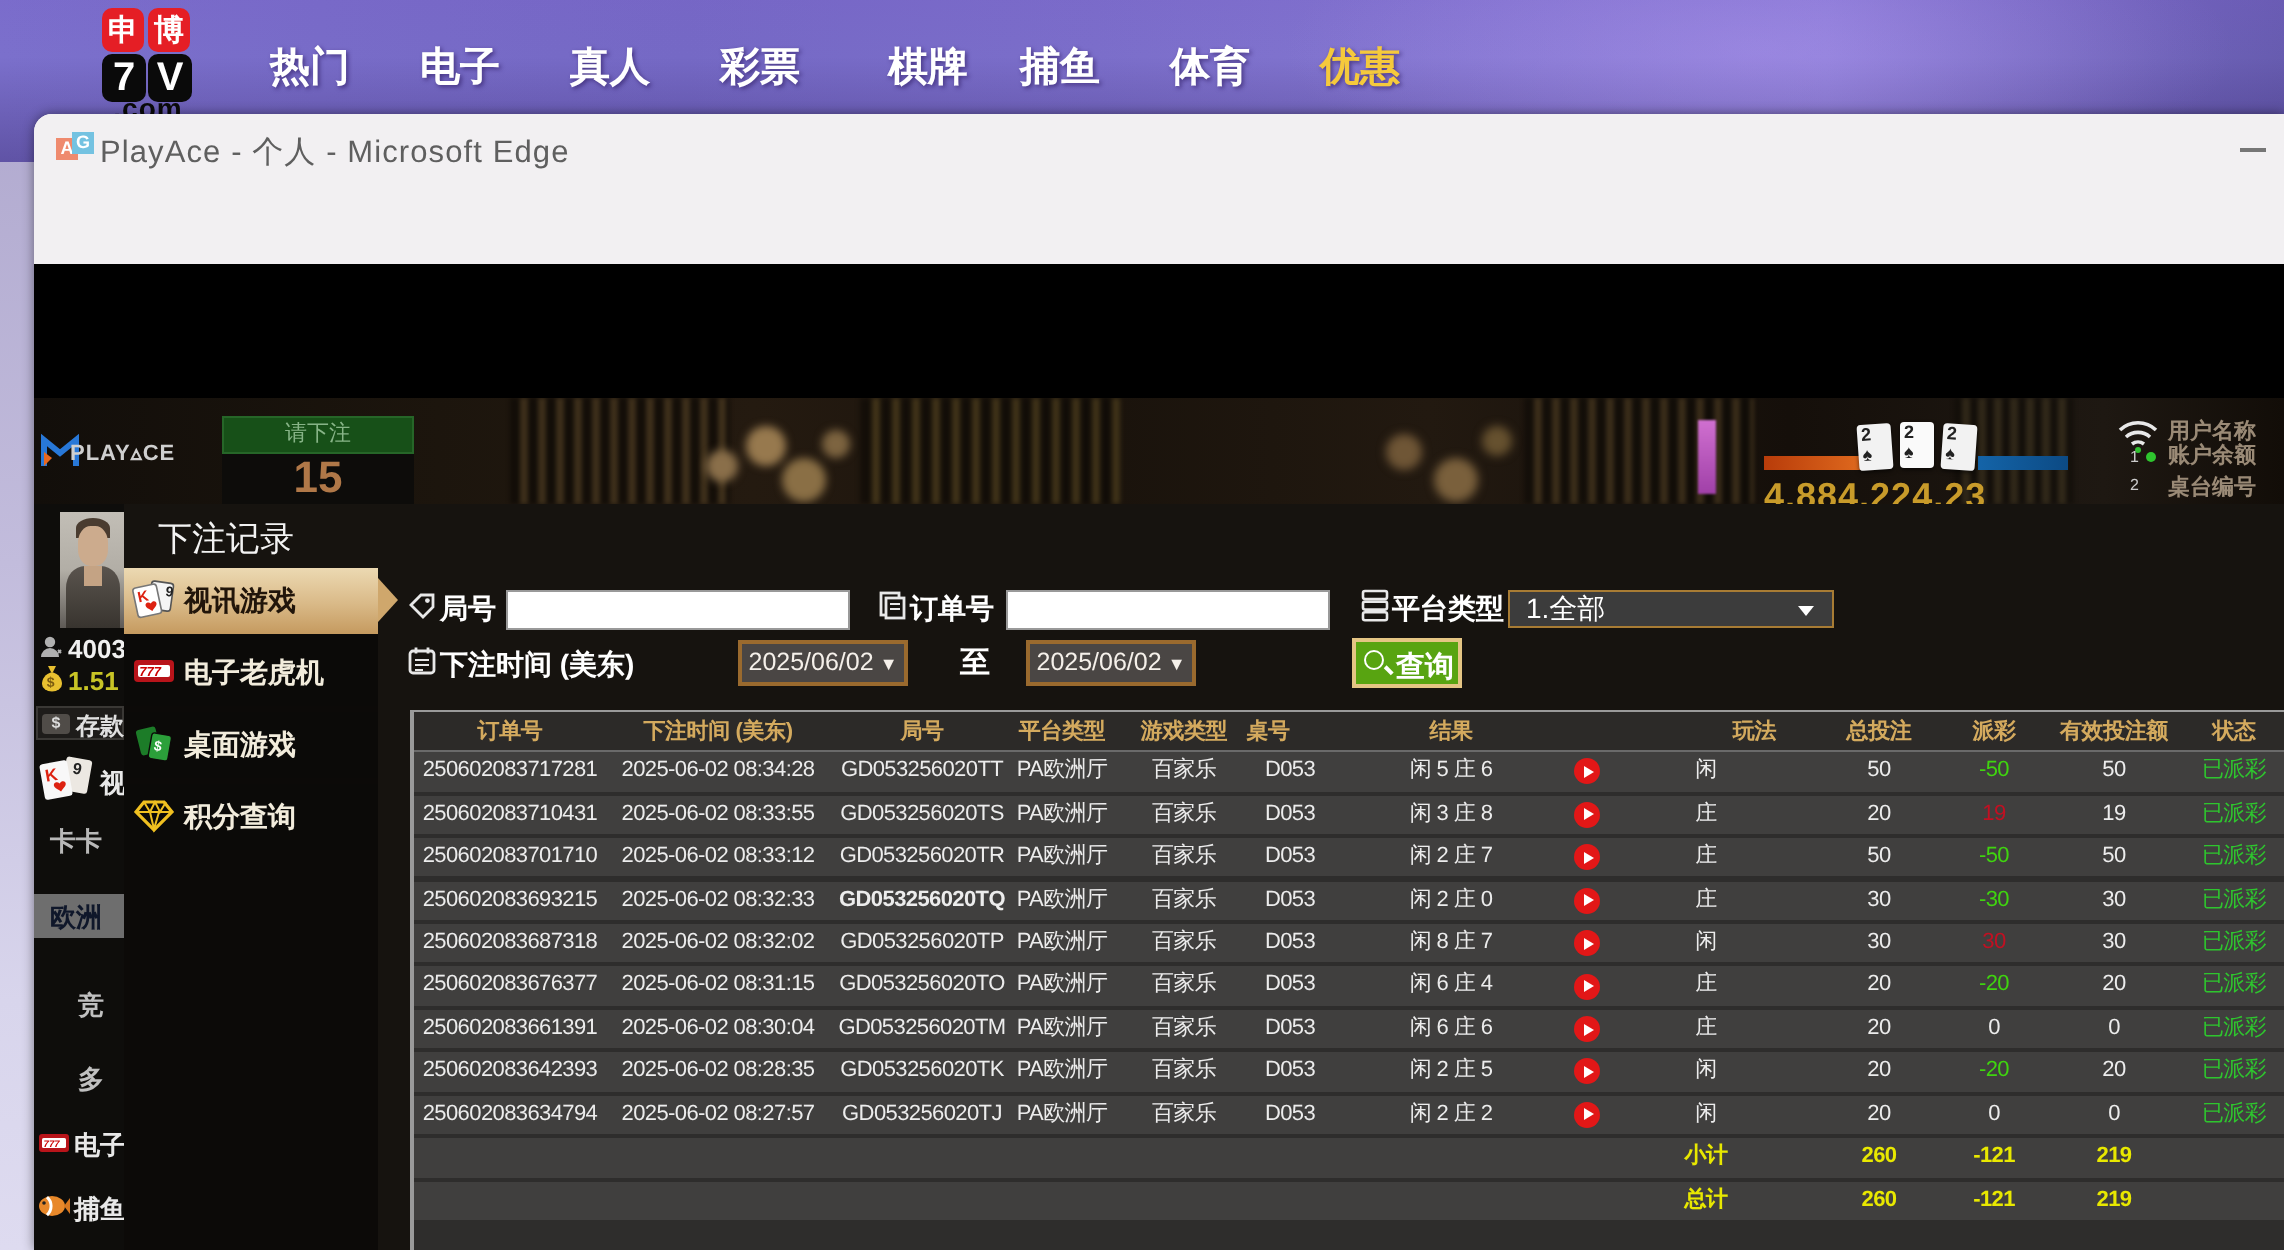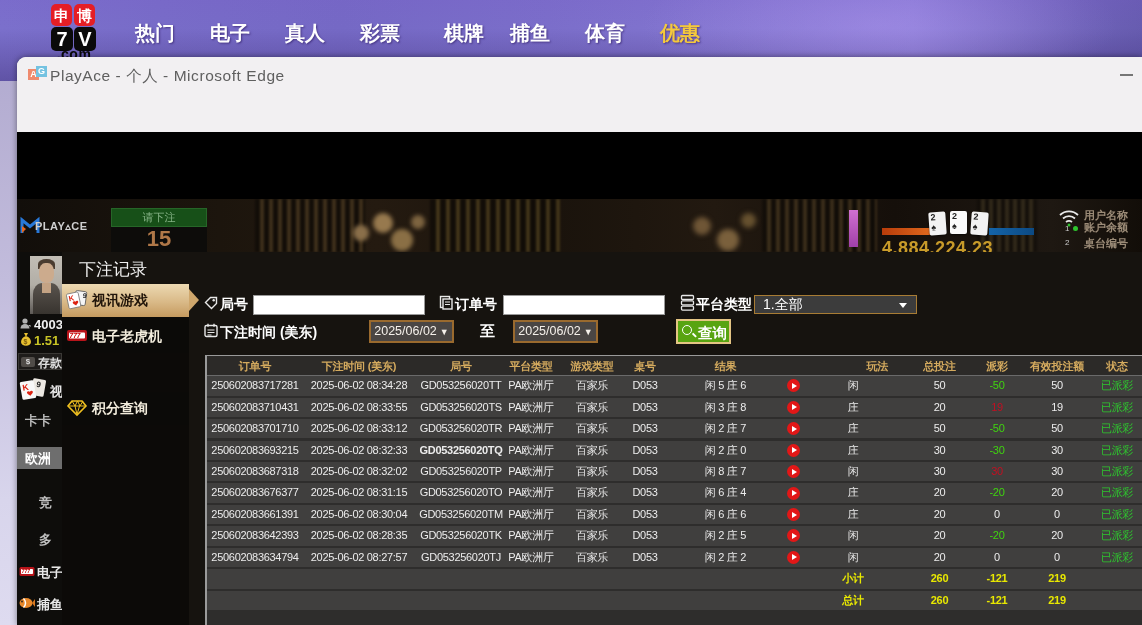--- a/index.html
+++ b/index.html
@@ -201,21 +201,21 @@
               <rect x="13" y="1" width="13" height="17" rx="1.5" fill="#ece8e2" transform="rotate(10 19 9)"></rect>
               <text x="17" y="9" font-size="8" font-weight="bold" fill="#222" transform="rotate(10 19 9)">9</text>
               <rect x="2" y="3" width="14" height="18" rx="1.5" fill="#f8f8f8" transform="rotate(-10 9 12)"></rect>
               <text x="4" y="12" font-size="8.5" font-weight="bold" fill="#d21" transform="rotate(-10 9 12)">K</text>
               <path d="M10.5 14 c-1.5-1.7-3.7-0.4-2.8 1.3 c0.5 1 1.9 1.7 2.8 2.8 c0.9-1.1 2.3-1.8 2.8-2.8 c0.9-1.7-1.3-3-2.8-1.3z" fill="#d21" transform="rotate(-10 9 12)"></path>
             </svg>
         </div>
         <div class="abs" style="left:33px; top:131px; color:#e8e8e8; font-size:13px; font-weight:bold;">视</div>
         <div class="abs" style="left:8px; top:160px; color:#b8b8b8; font-size:13px; font-weight:bold;">卡卡</div>
         <div class="abs" style="left:0px; top:195px; width:45px; height:22px; background:#6e6e6e;">
-          <div style="position:absolute; left:8px; top:3px; color:#ffffff; font-size:13px; font-weight:bold;">欧洲</div>
+          <div style="position:absolute; left:8px; top:3px; color:#0f172a; font-size:13px; font-weight:bold;">欧洲</div>
         </div>
         <div class="abs" style="left:22px; top:242px; color:#c0c0c0; font-size:13px; font-weight:bold;">竞</div>
         <div class="abs" style="left:22px; top:279px; color:#c0c0c0; font-size:13px; font-weight:bold;">多</div>
         <svg class="abs" style="left:2px; top:313px;" width="16" height="13" viewBox="0 0 16 13">
             <rect x="0.5" y="2" width="15" height="9" rx="1.5" fill="#b8141a"></rect>
             <rect x="2" y="4" width="12" height="5" rx="0.8" fill="#fff"></rect>
             <text x="2.8" y="8.3" font-size="4.8" font-weight="bold" fill="#c00" font-style="italic">777</text>
           </svg>
         <div class="abs" style="left:20px; top:312px; color:#e8e8e8; font-size:13px; font-weight:bold;">电子</div>
         <svg class="abs" style="left:1px; top:343px;" width="17" height="15" viewBox="0 0 17 15">
@@ -240,20 +240,28 @@
             <span class="mtxt">视讯游戏</span>
             </div>
           <div class="mitem" style="top:36px;">
             <svg class="micon" width="22" height="20" viewBox="0 0 22 20">
                 <rect x="1" y="4" width="20" height="11" rx="2" fill="#b8141a"></rect>
                 <rect x="3" y="6.5" width="16" height="6" rx="1" fill="#fff"></rect>
                 <text x="3.6" y="11.8" font-size="6.5" font-weight="bold" fill="#c00" font-style="italic">777</text>
               </svg>
             <span class="mtxt">电子老虎机</span>
             </div>
+          <div class="mitem" style="top:72px;">
+            <svg class="micon" width="22" height="20" viewBox="0 0 22 20">
+                <rect x="3" y="2" width="10" height="13" rx="1.5" fill="#1c7c28" transform="rotate(-14 8 8)"></rect>
+                <rect x="9" y="5" width="10" height="13" rx="1.5" fill="#2ba03a" stroke="#0c0b09" stroke-width="0.7" transform="rotate(10 14 11)"></rect>
+                <text x="11" y="13.5" font-size="7" font-weight="bold" fill="#fff" transform="rotate(10 14 11)">$</text>
+              </svg>
+            <span class="mtxt">桌面游戏</span>
+            </div>
           <div class="mitem" style="top:108px;">
             <svg class="micon" width="22" height="20" viewBox="0 0 22 20">
                 <path d="M6 3 h10 l4 5 -9 9 -9-9 z" fill="none" stroke="#f0c020" stroke-width="1.6"></path>
                 <path d="M2 8 h18 M6 3 l3 5 2.5-5 2.5 5 3-5 M9 8 l2 8.5 2.5-8.5" stroke="#f0c020" stroke-width="1" fill="none"></path>
               </svg>
             <span class="mtxt">积分查询</span>
             </div>
         </div>
 
         <svg class="abs" style="left:142px; top:44px;" width="14" height="14" viewBox="0 0 14 14">
@@ -291,21 +299,21 @@
             <span id="qtxt">查询</span>
           </div>
 
         <div class="abs" id="btable">
           <div id="thead">
               <span class="c" style="left:0px;width:96px;">订单号</span>
               <span class="c" style="left:96px;width:112px;">下注时间 (美东)</span>
               <span class="c" style="left:208px;width:92px;">局号</span>
               <span class="c" style="left:289px;width:70px;">平台类型</span>
               <span class="c" style="left:350px;width:70px;">游戏类型</span>
-              <span class="c" style="left:403px;width:70px;">桌号</span>
+              <span class="c" style="left:392px;width:70px;">桌号</span>
               <span class="c" style="left:458px;width:121px;">结果</span>
               <span class="c" style="left:611px;width:70px;text-align:right;">玩法</span>
               <span class="c" style="left:697px;width:71px;">总投注</span>
               <span class="c" style="left:755px;width:70px;">派彩</span>
               <span class="c" style="left:810px;width:80px;">有效投注额</span>
               <span class="c" style="left:875px;width:70px;">状态</span>
             </div>
           <div class="trow" style="top:20.2px;">
               <span class="c" style="left:0px;width:96px;">250602083717281</span>
               <span class="c" style="left:96px;width:112px;">2025-06-02 08:34:28</span>

